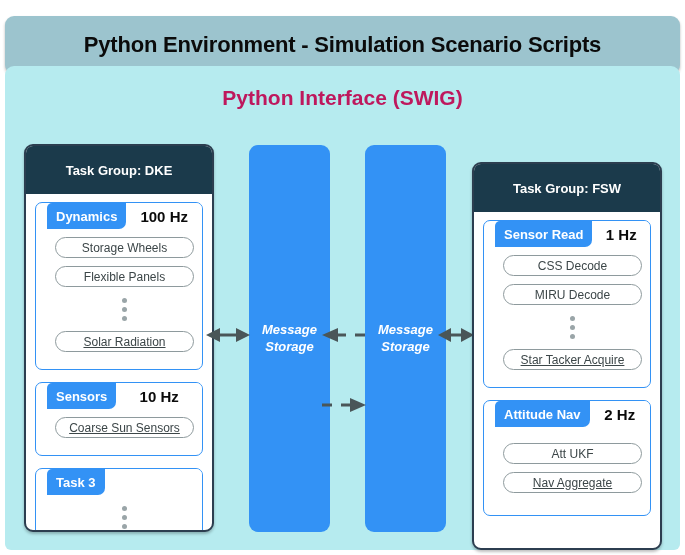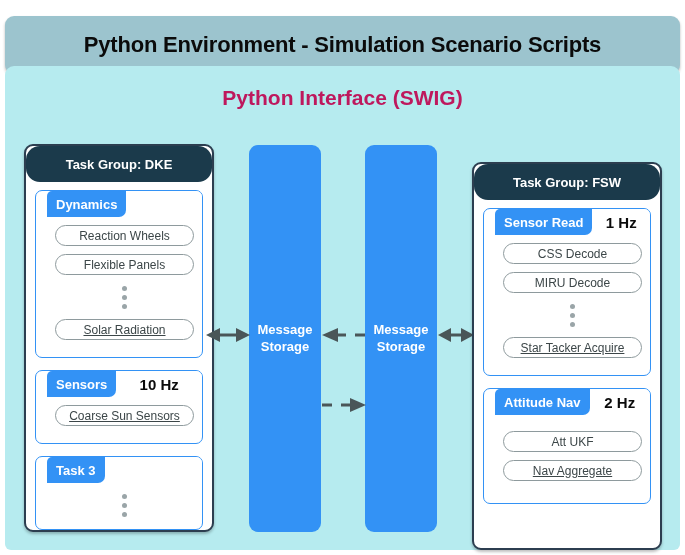--- a/index.html
+++ b/index.html
@@ -72,26 +72,25 @@
     border: 2px solid #2c3e50;
     border-radius: 9px;
     box-sizing: border-box;
     box-shadow: 0 2px 3px rgba(0,0,0,0.25);
     overflow: hidden;
   }
   .task-group.left  { left: 24px;  top: 144px; height: 388px; }
   .task-group.right { left: 472px; top: 162px; height: 388px; }
 
   .task-group-header {
-    height: 36px;
+    height: 48px;
     background: #1b3a4b;
     display: flex;
     align-items: center;
     justify-content: center;
-    border-radius: 14px;
   }
   .task-group-header-text {
     color: #ffffff;
     font-size: 13px;
     font-weight: bold;
   }
   .task-group-body {
     padding: 8px 9px 9px 9px;
     box-sizing: border-box;
   }
@@ -174,28 +173,29 @@
     background: #9aa5a8;
     margin: 2px 0;
     display: block;
   }
   .ellipsis-dots.last { margin-bottom: 1px; }
 
   
   .msg-storage {
     position: absolute;
     top: 145px;
-    width: 72px;
+    width: 81px;
     height: 387px;
     background: #3392f5;
     border-radius: 9px;
     display: flex;
     align-items: center;
     justify-content: center;
     box-sizing: border-box;
+    font-style: italic;
   }
   .msg-storage.first  { left: 249px; }
   .msg-storage.second { left: 365px; }
   .msg-storage-text {
     color: #ffffff;
     font-size: 13px;
     font-weight: bold;
     text-align: center;
     line-height: 1.25;
   }
@@ -221,23 +221,24 @@
 
   <div class="task-group left">
     <div class="task-group-header">
       <div class="task-group-header-text">Task Group: DKE</div>
     </div>
     <div class="task-group-body">
 
       <div class="task-card">
         <div class="task-card-header">
           <div class="task-card-name">Dynamics</div>
+          <div class="task-card-rate">100 Hz</div>
         </div>
         <div class="task-card-body">
-          <div class="item-pill">Reaction Wheels</div>
+          <div class="item-pill">Storage Wheels</div>
           <div class="item-pill">Flexible Panels</div>
           <div class="ellipsis-dots">
             <span></span>
             <span></span>
             <span></span>
           </div>
           <div class="item-pill">Solar Radiation</div>
         </div>
       </div>
 

